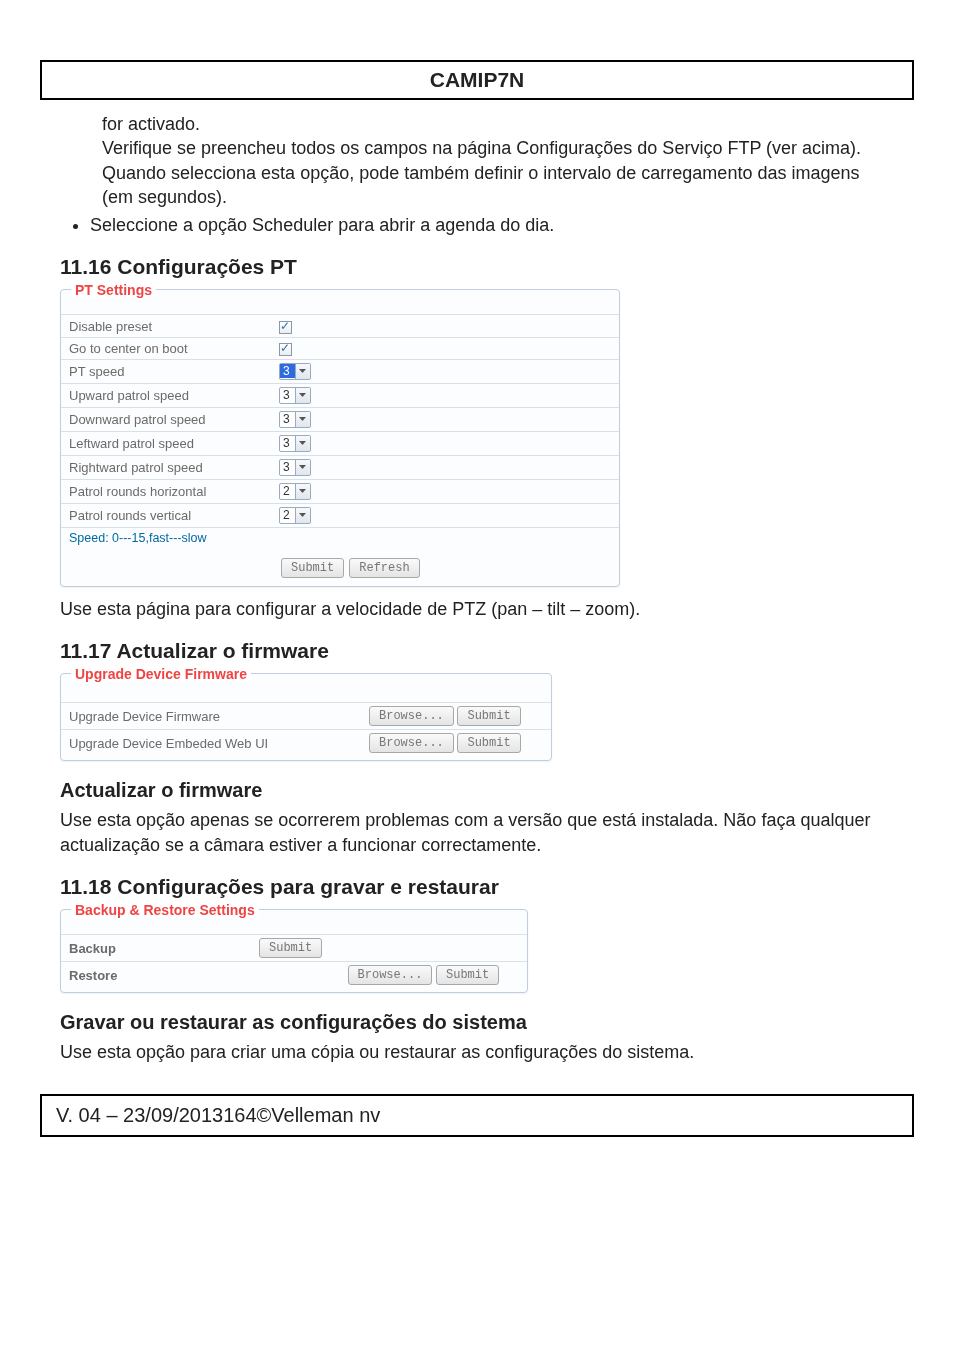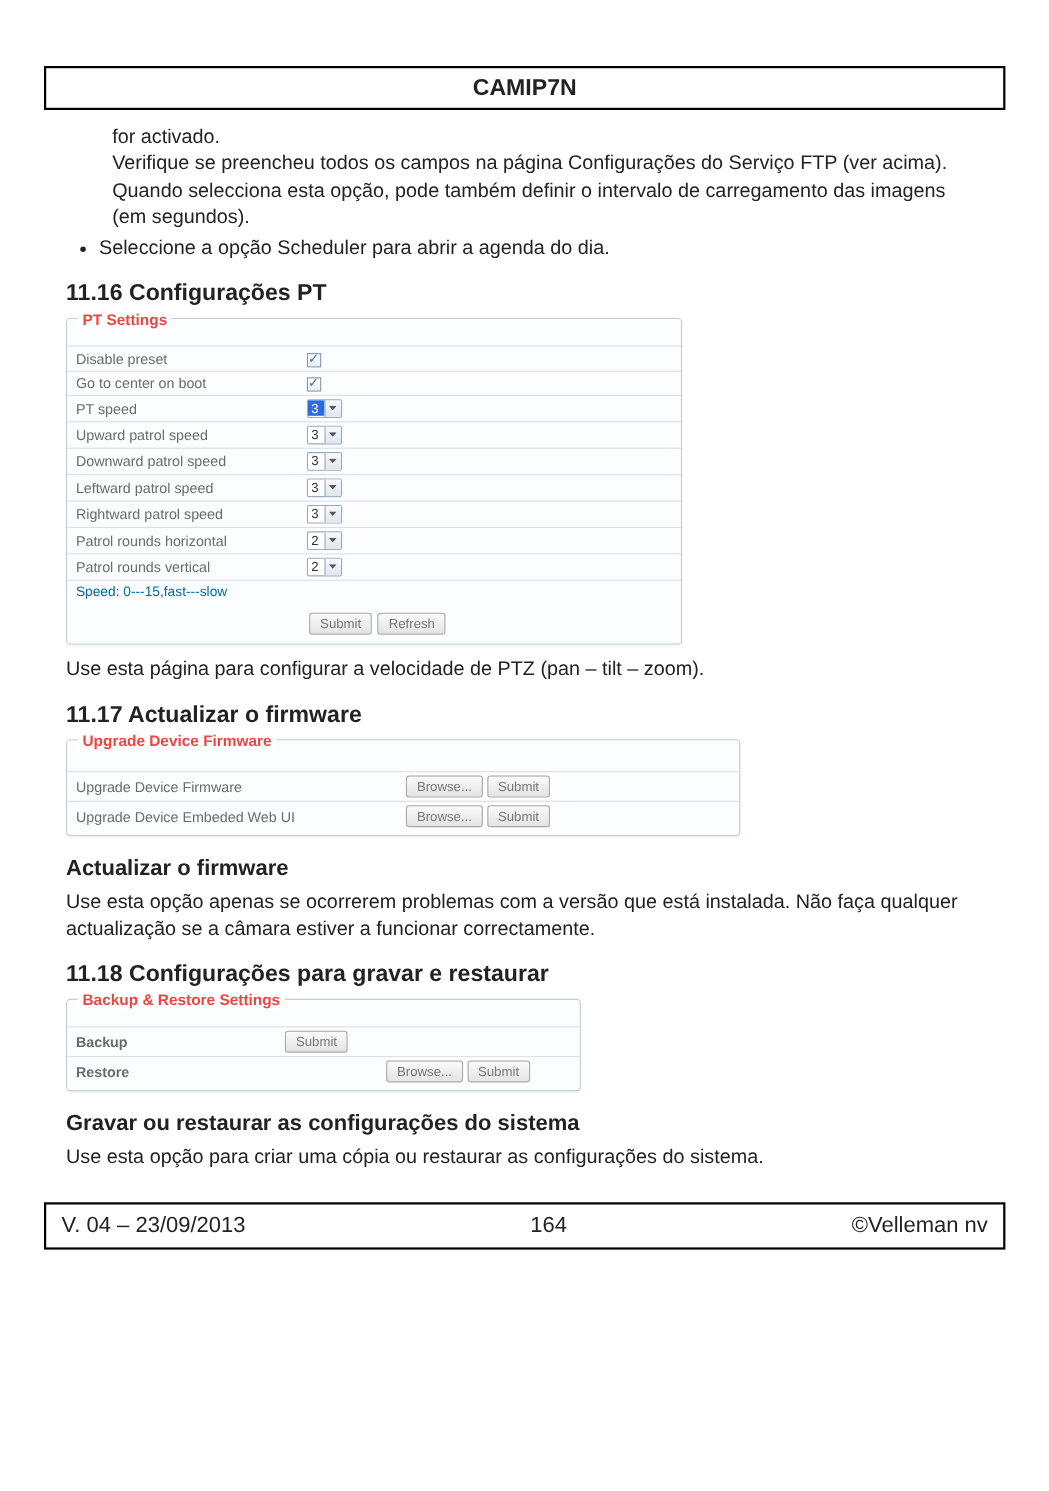--- a/index.html
+++ b/index.html
@@ -54,21 +54,21 @@
   .pt-panel, .fw-panel, .br-panel {
     border: 1px solid #bfcfe0;
     border-radius: 4px;
     background: #fcfdfe;
     position: relative;
     margin: 8px 0 10px 0;
     font-family: Arial, sans-serif;
     box-shadow: 0 1px 2px rgba(0,0,0,0.06);
   }
   .pt-panel { width: 560px; padding: 24px 0 8px 0; }
-  .fw-panel { width: 613px; padding: 28px 0 4px 0; }
+  .fw-panel { width: 492px; padding: 28px 0 4px 0; }
   .br-panel { width: 468px; padding: 24px 0 4px 0; }
   .panel-legend {
     position: absolute;
     top: -8px; left: 10px;
     background: #fff;
     color: #ef4444;
     font-weight: bold;
     font-size: 14px;
     padding: 0 4px;
   }
@@ -121,21 +121,21 @@
   }
   .sel .sel-arrow svg { display: block; }
   .btn {
     display: inline-block;
     border: 1px solid #a8a8a8;
     border-radius: 3px;
     background: linear-gradient(#fafafa,#e4e4e4);
     color: #777;
     font-size: 12px;
     padding: 2px 9px;
-    font-family: Liberation Sans, sans-serif;
+    font-family: Liberation Mono, monospace;
     cursor: pointer;
   }
   .pt-buttons { text-align: left; padding: 6px 0 0 220px; }
   .pt-footnote td { color: #0369a1; font-size: 12.5px; }
   
   table.fw, table.br {
     width: 100%;
     border-collapse: collapse;
     font-size: 13px;
     color: #6b6b6b;
@@ -149,23 +149,21 @@
   table.fw td.label { width: 300px; }
   table.br td.label { width: 190px; font-weight: bold; }
   .right-cell { text-align: left; white-space: nowrap; }
   .spacer-cell { width: auto; }
   
   .page-footer {
     border: 2px solid #000;
     margin: 30px 40px 0 40px;
     padding: 8px 14px;
     display: flex;
-    justify-content: space-between;
     font-size: 20px;
-    gap: 16px;
   }
 </style>
 </head>
 <body>
 
 <div class="page-header">
   <span>CAMIP7N</span>
 </div>
 
 <div class="body-section">

